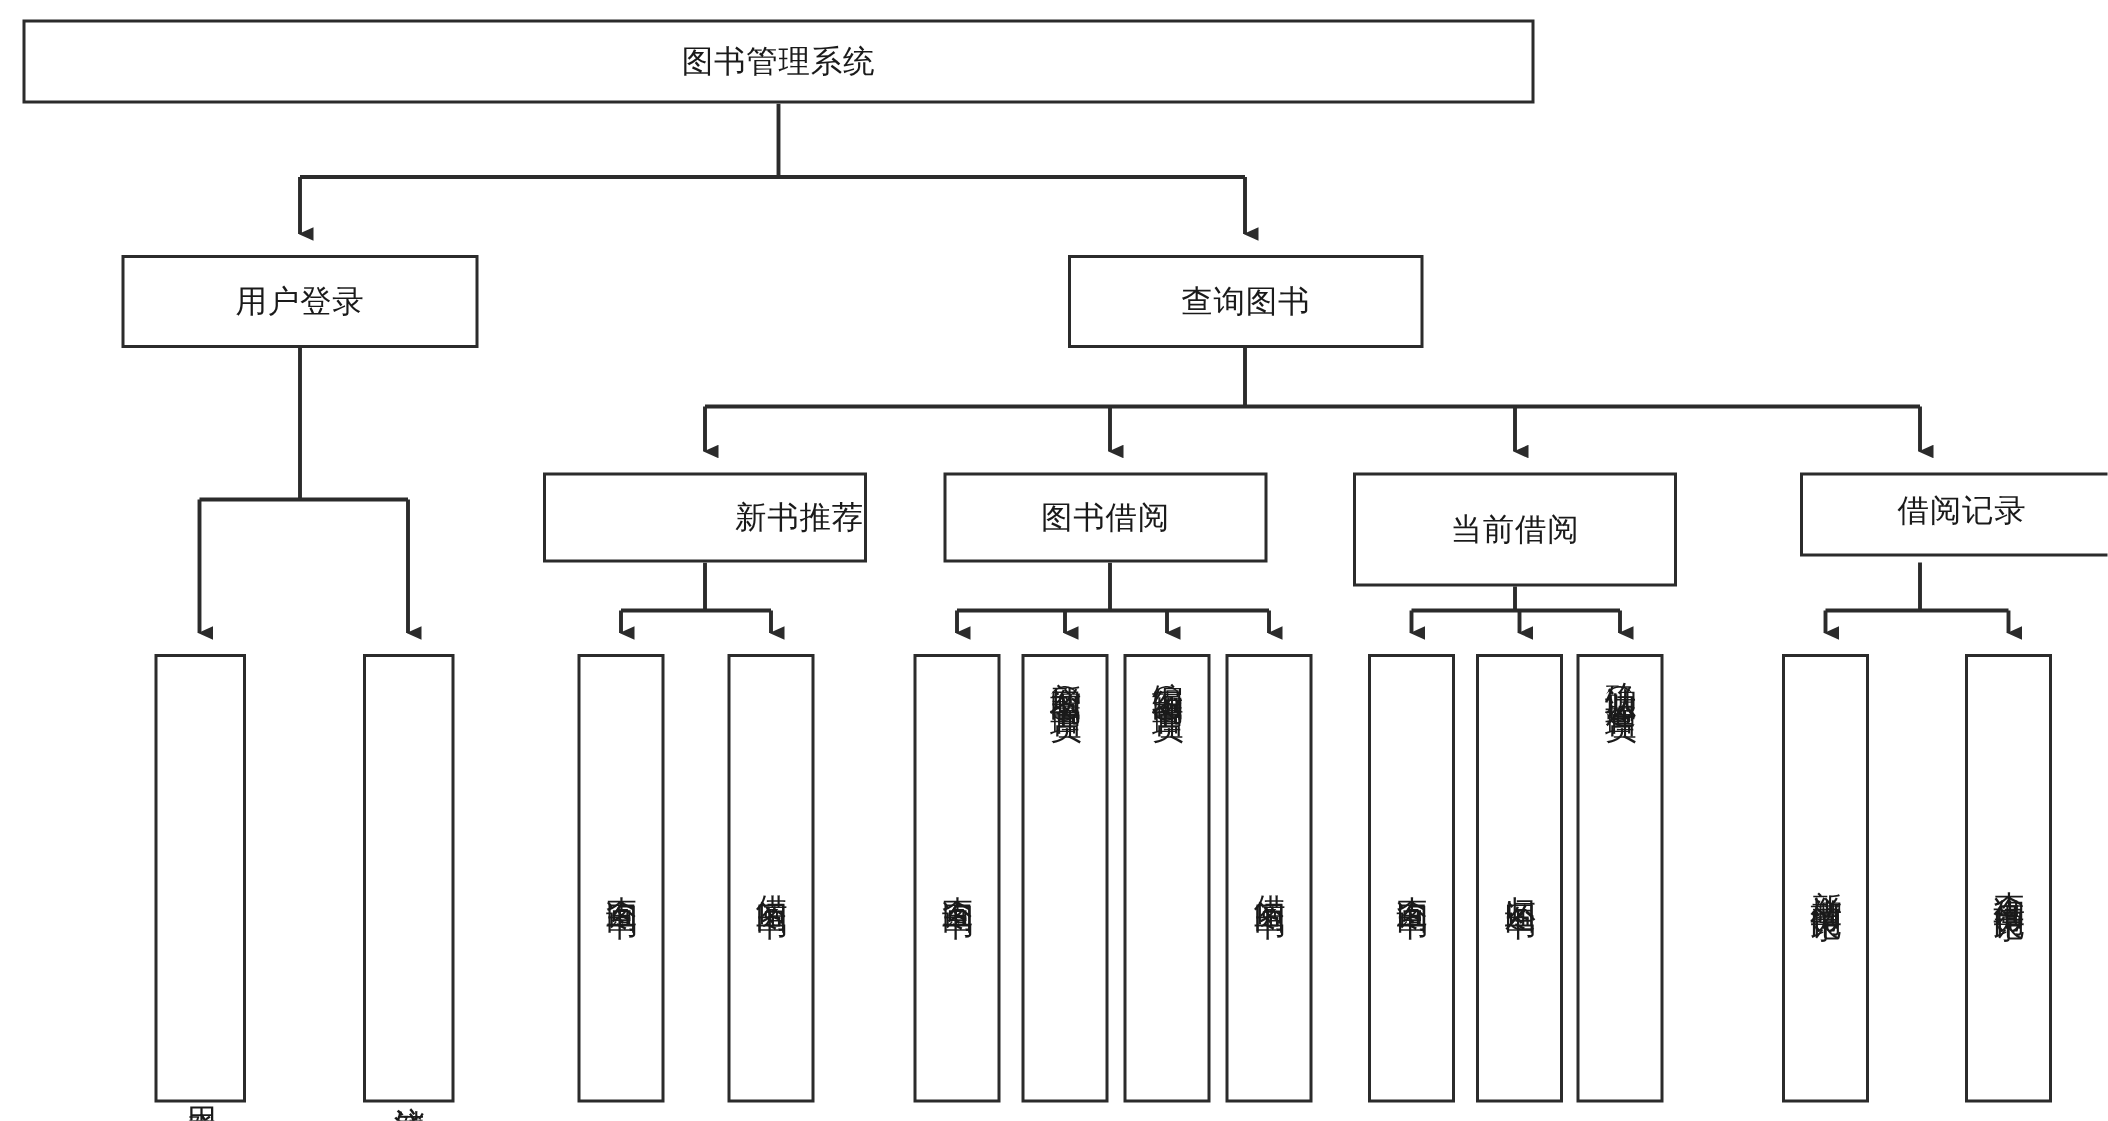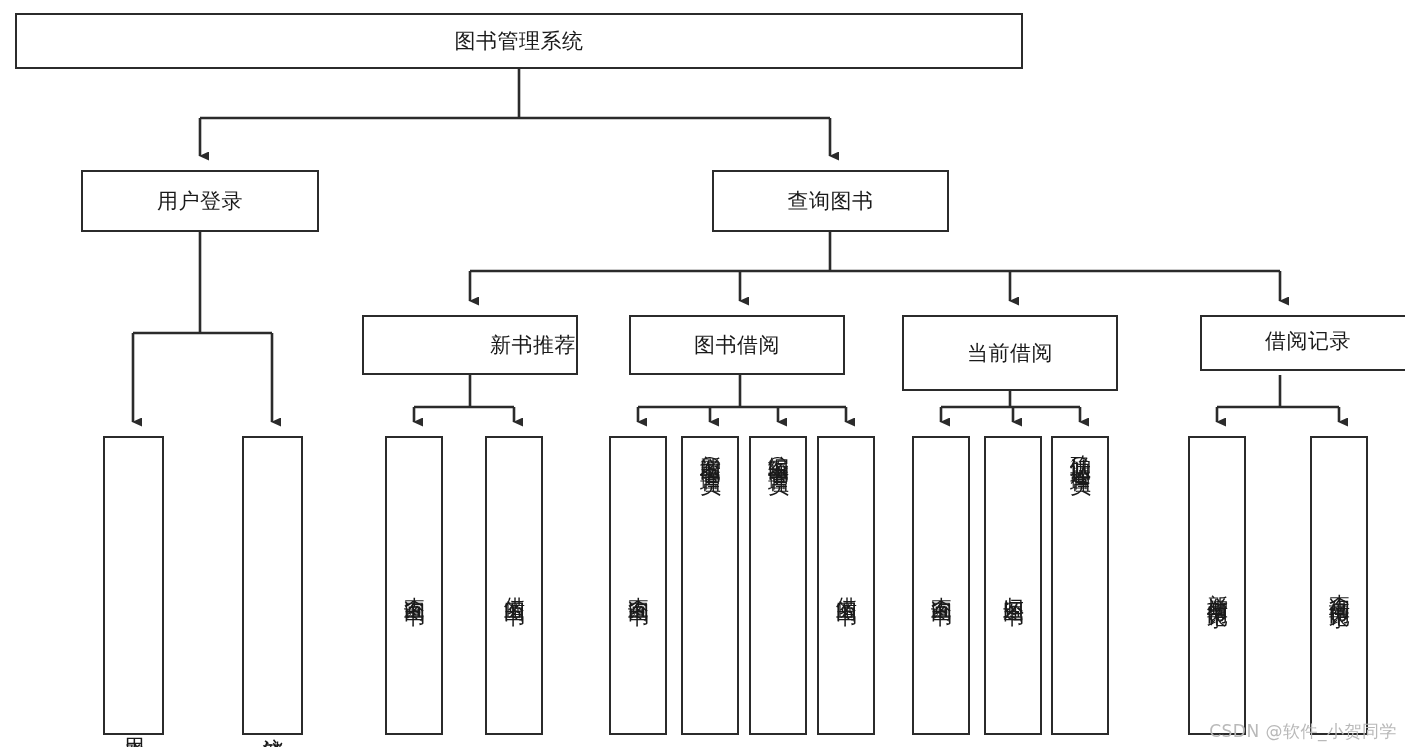--- a/index.html
+++ b/index.html
@@ -204,14 +204,13 @@
         <span class="node-label">确认归还（管理员）</span>
       </div>
       <div class="node-box vert anchor-center" style="left: 1188px; top: 436px; width: 58px; height: 299px;">
         <span class="node-label">新增借阅记录</span>
       </div>
       <div class="node-box vert anchor-center" style="left: 1310px; top: 436px; width: 58px; height: 299px;">
         <span class="node-label">查询借阅记录</span>
       </div>
     </div>
 
-  <div id="watermark" style="color: rgb(185, 185, 185);">CSDN @软件_小贺同学</div>
 </div>
 
 </body></html>

